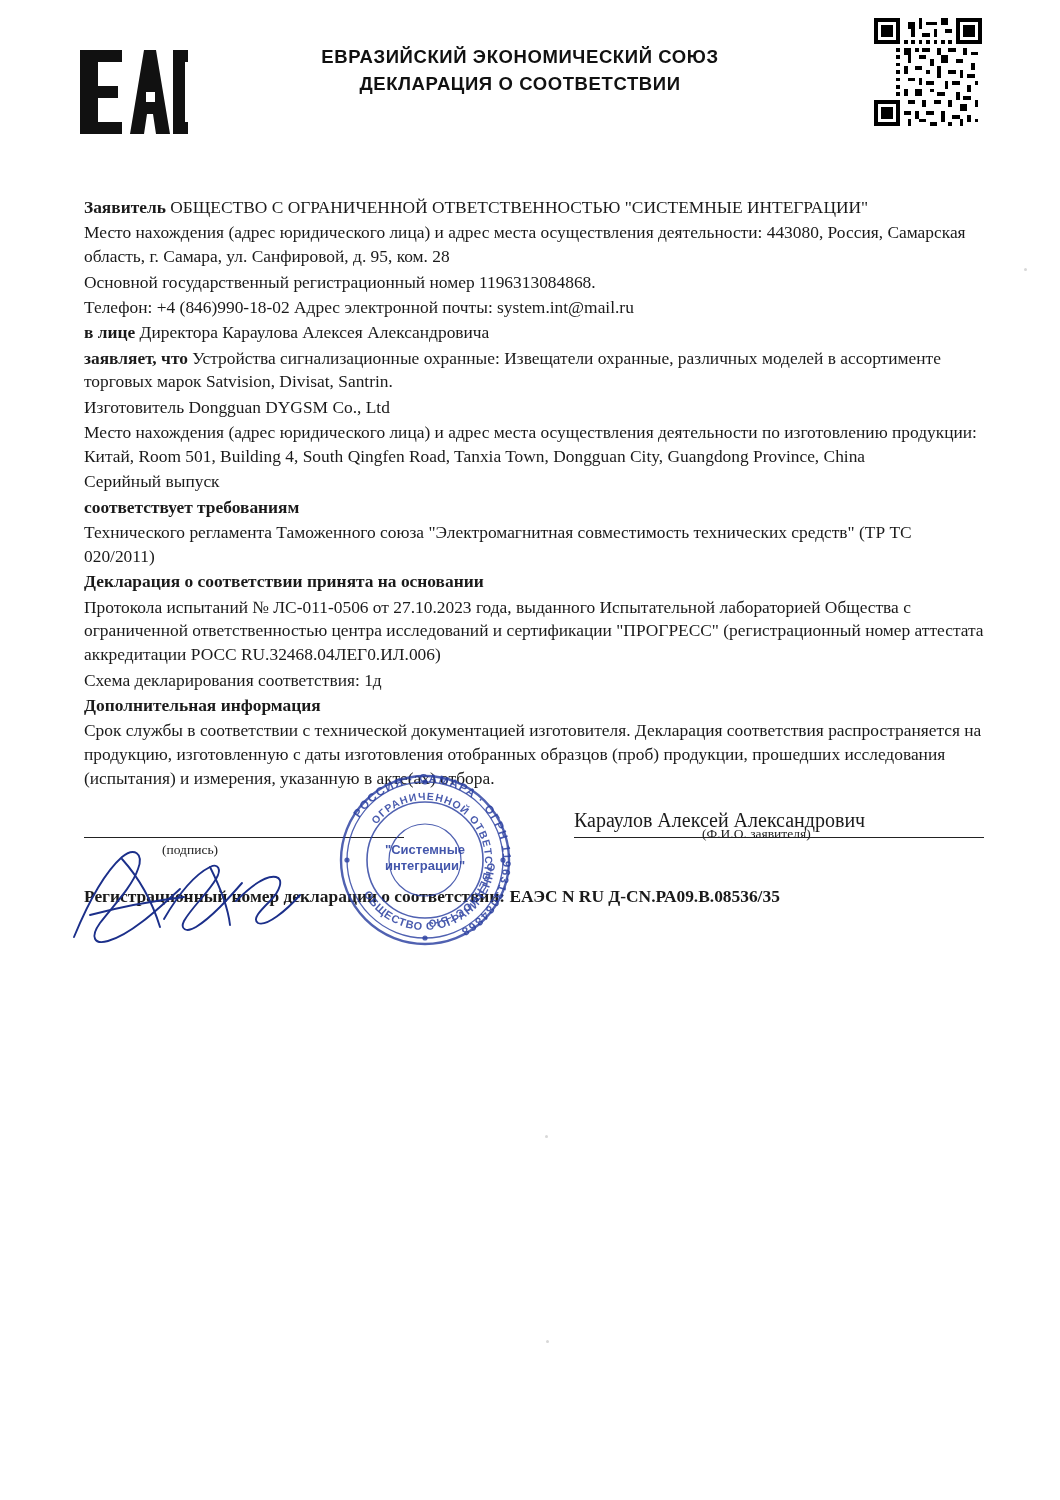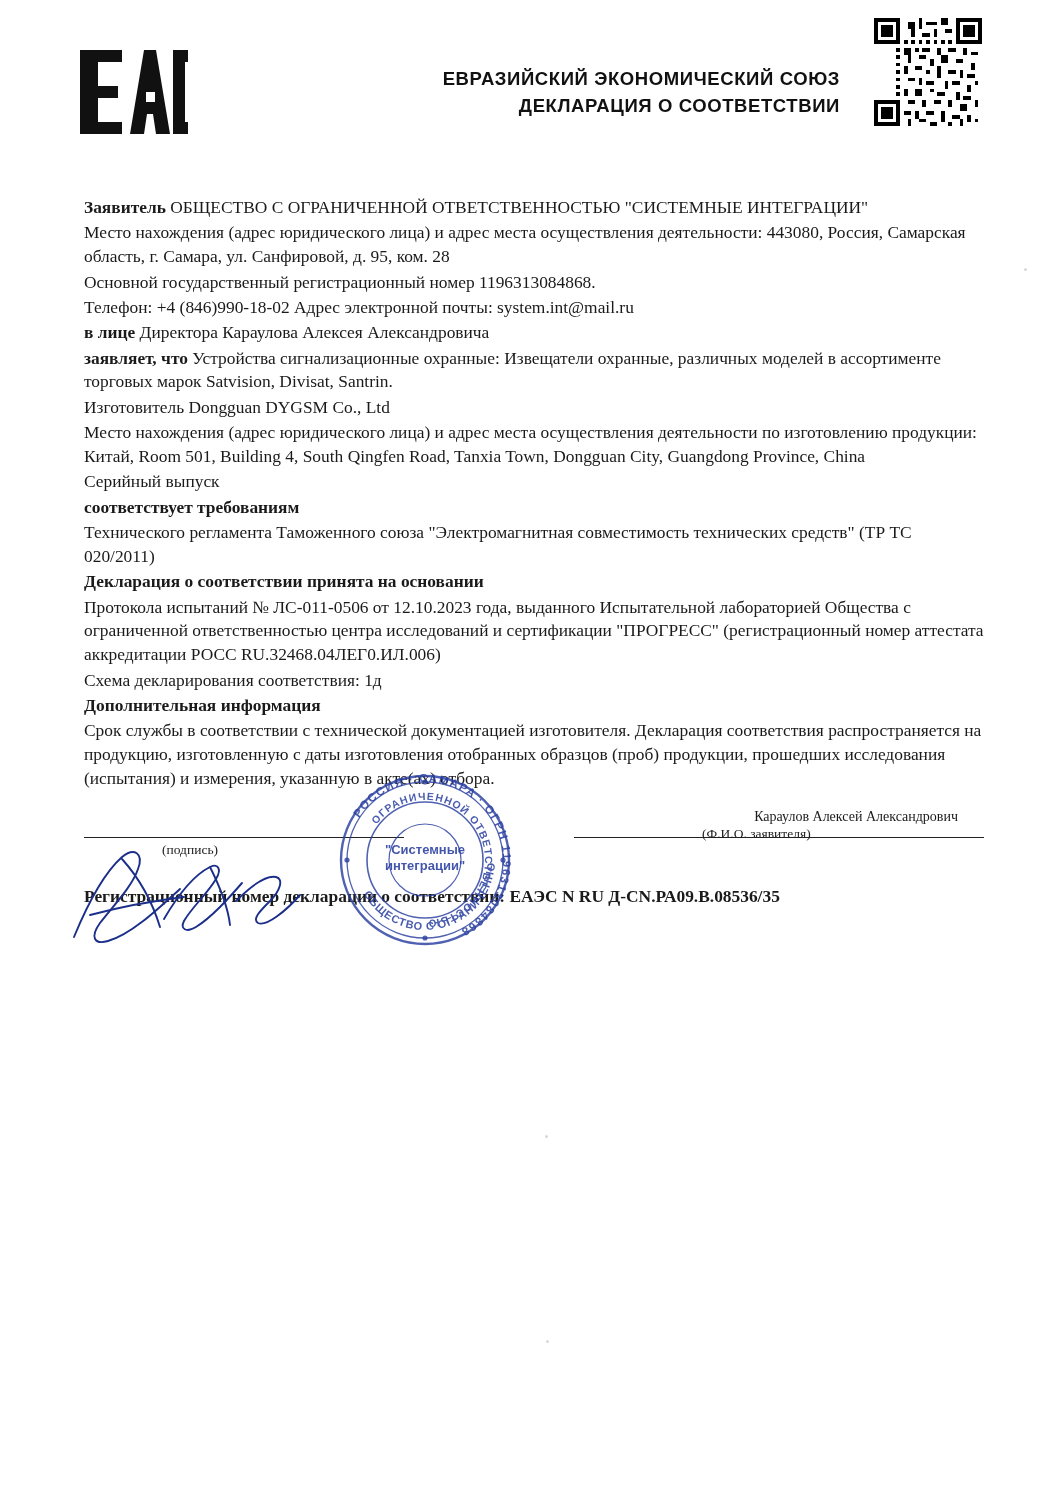--- a/index.html
+++ b/index.html
@@ -28,23 +28,23 @@
     left: 78px;
     top: 48px;
     width: 110px;
     height: 88px;
   }
   .eac-mark svg { display: block; }
 
   .header-titles {
     position: absolute;
     left: 200px;
-    top: 66px;
+    top: 44px;
     width: 640px;
-    text-align: right;
+    text-align: center;
     font-family: "Liberation Sans", sans-serif;
     font-weight: bold;
     font-size: 18.5px;
     letter-spacing: 0.6px;
     line-height: 1.45;
     color: #111;
   }
 
   .qr {
     position: absolute;
@@ -101,24 +101,24 @@
     color: #222;
   }
   .sig-cap-right {
     position: absolute;
     left: 618px; top: 14px;
     font-size: 13.5px;
     color: #222;
   }
   .sig-name {
     position: absolute;
-    left: 464px; top: -4px;
+    left: 490px; top: -4px;
     width: 410px;
-    text-align: right;
-    font-size: 14px;
+    text-align: left;
+    font-size: 20px;
   }
 
   .reg-line {
     margin-top: 8px;
     font-weight: bold;
     font-size: 17.4px;
   }
   .reg-line2 {
     margin-top: 12px;
     font-weight: bold;
@@ -303,21 +303,21 @@
 
 
   <p>Серийный выпуск</p>
 
   <p class="b">соответствует требованиям</p>
 
   <p>Технического регламента Таможенного союза "Электромагнитная  совместимость технических средств" (ТР ТС 020/2011)</p>
 
   <p class="b">Декларация о соответствии принята на основании</p>
 
-  <p>Протокола испытаний № ЛС-011-0506 от 12.10.2023 года, выданного Испытательной лабораторией Общества с ограниченной ответственностью центра исследований и сертификации "ПРОГРЕСС" (регистрационный номер аттестата аккредитации РОСС  RU.32468.04ЛЕГ0.ИЛ.006)</p>
+  <p>Протокола испытаний № ЛС-011-0506 от 27.10.2023 года, выданного Испытательной лабораторией Общества с ограниченной ответственностью центра исследований и сертификации "ПРОГРЕСС" (регистрационный номер аттестата аккредитации РОСС  RU.32468.04ЛЕГ0.ИЛ.006)</p>
 
   <p>Схема декларирования соответствия: 1д</p>
 
   <p class="b">Дополнительная информация</p>
 
   <p>Срок службы  в соответствии с технической документацией изготовителя. Декларация соответствия распространяется на продукцию, изготовленную с даты изготовления отобранных образцов (проб) продукции, прошедших исследования (испытания) и измерения, указанную в акте(ах) отбора.</p>
 
 
   <div class="sig-zone">
     <div class="sig-line-left"></div>

